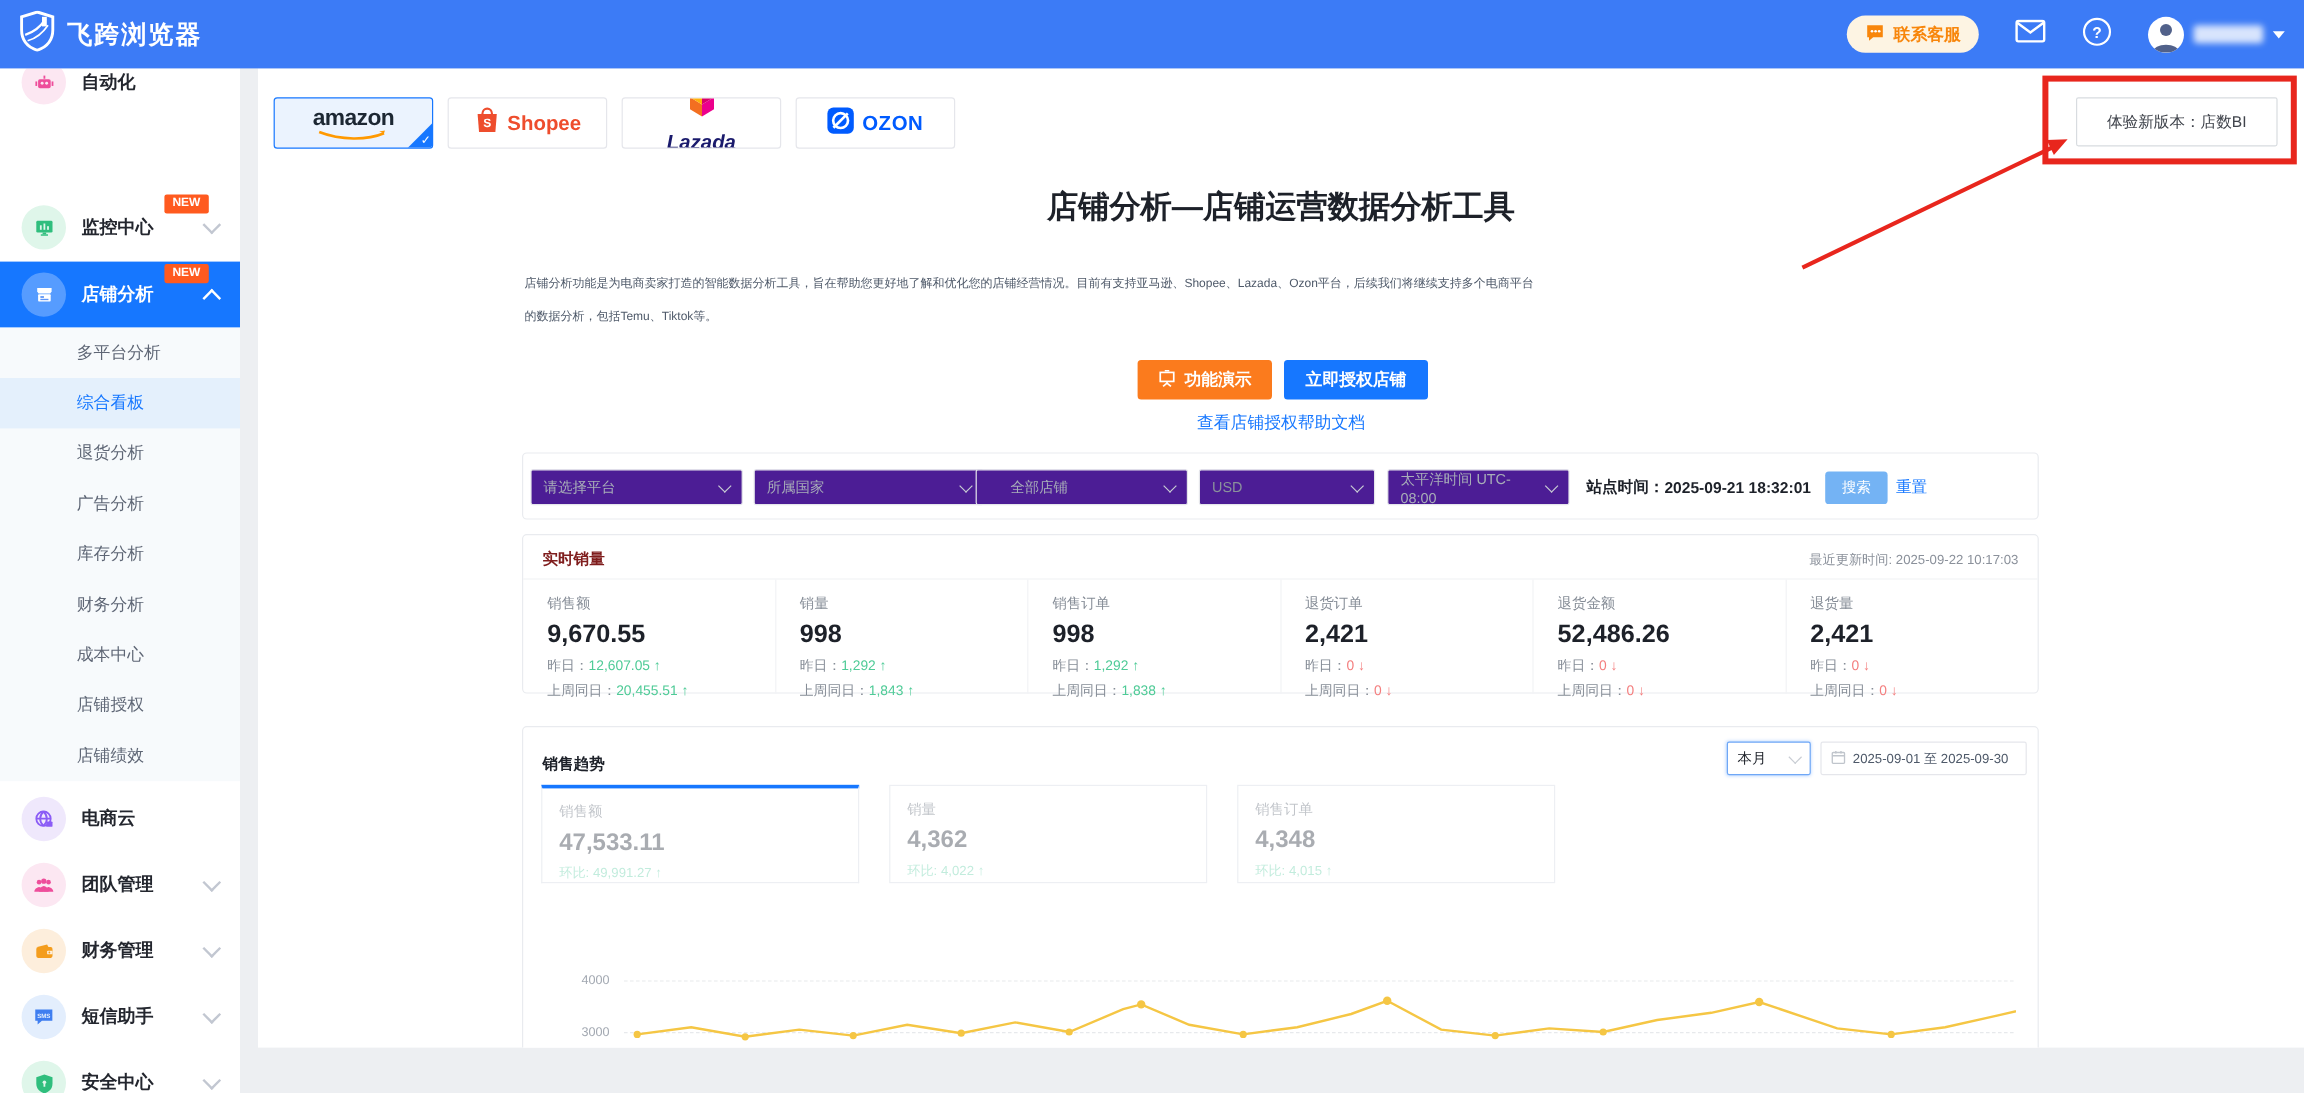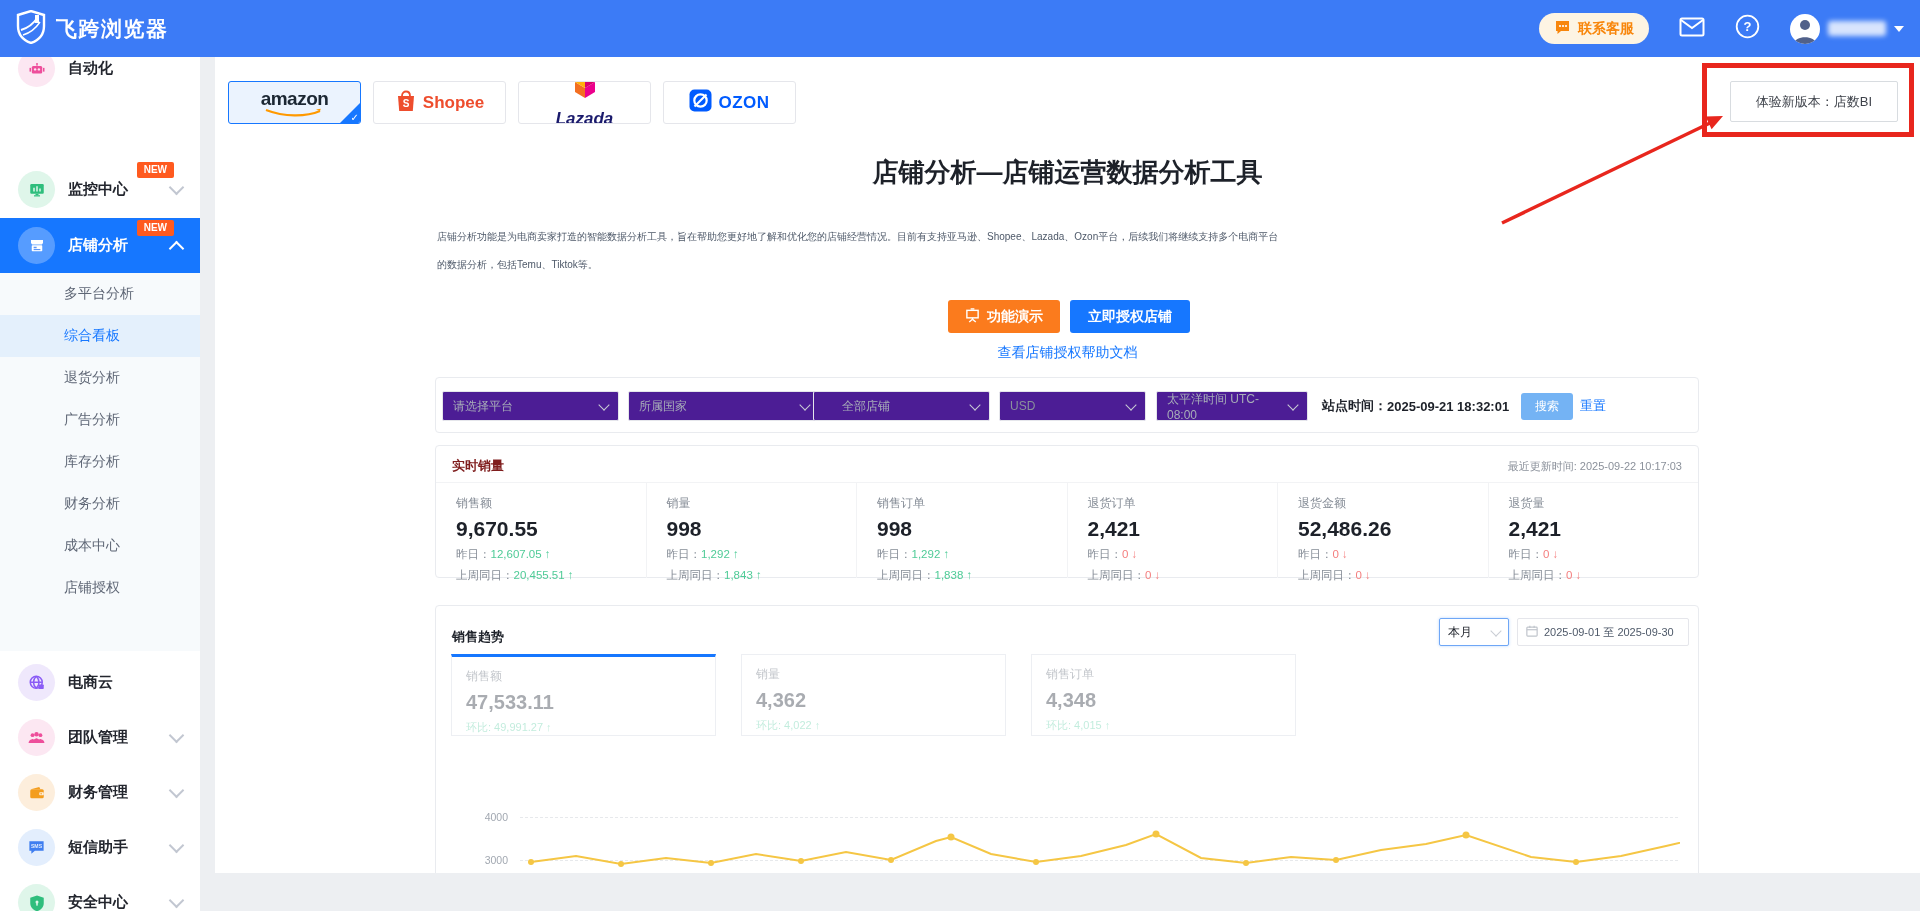--- a/index.html
+++ b/index.html
@@ -200,20 +200,21 @@
 
     <div class="submenu">
       <div class="subitem">多平台分析</div>
       <div class="subitem active">综合看板</div>
       <div class="subitem">退货分析</div>
       <div class="subitem">广告分析</div>
       <div class="subitem">库存分析</div>
       <div class="subitem">财务分析</div>
       <div class="subitem">成本中心</div>
       <div class="subitem">店铺授权</div>
+      <div class="subitem">店铺绩效</div>
     </div>
 
     <div class="srow" style="top:598px;">
       <span class="icirc c-purple">
         <svg width="18" height="18" viewBox="0 0 24 24" fill="none" stroke="currentColor" stroke-width="2">
             <circle cx="11" cy="11" r="8"></circle>
             <path d="M3.5 11 h15 M11 3 c-5 5 -5 11 0 16 M11 3 c5 5 5 11 0 16"></path>
             <rect x="14" y="14" width="7" height="6" rx="1" fill="currentColor" stroke="none"></rect>
           </svg>
       </span>

